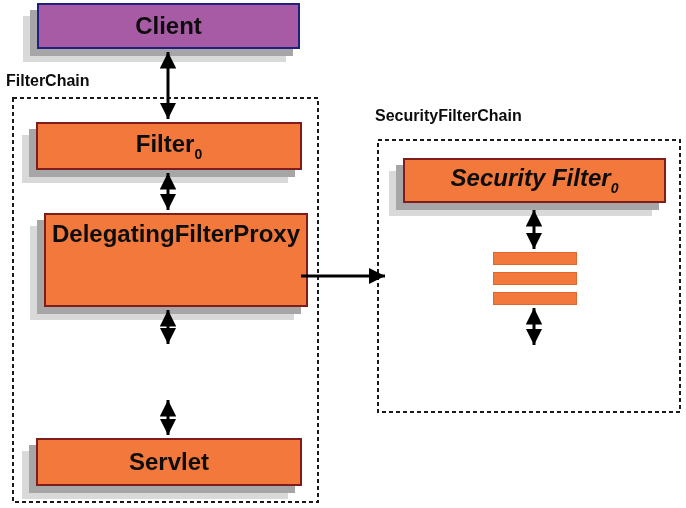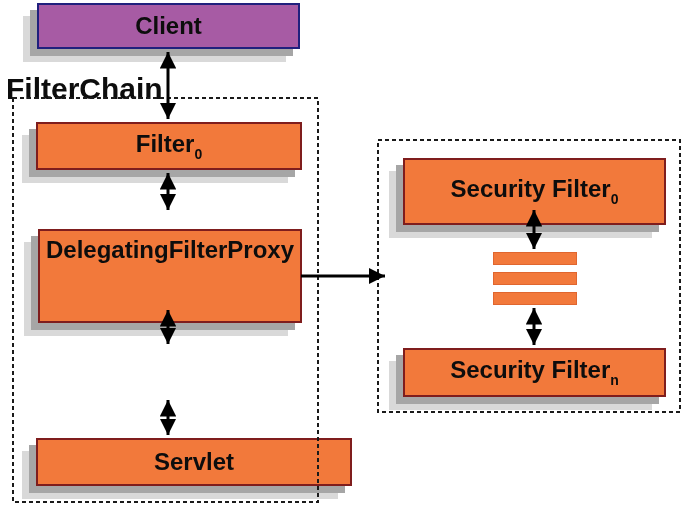--- a/index.html
+++ b/index.html
@@ -30,51 +30,51 @@
   .orange {
     background: #f2793b;
     border: 2px solid #7f1d1d;
   }
   .client {
     left: 37px; top: 3px; width: 263px; height: 46px;
     background: #a75ba4;
     border: 2px solid #20207d;
   }
   .filter0  { left: 36px; top: 122px; width: 266px; height: 48px; }
-  .dfp      { left: 38px; top: 213px; width: 264px; height: 94px;
-              flex-direction: column; justify-content: flex-start; margin-top: 16px; }
+  .dfp      { left: 44px; top: 213px; width: 264px; height: 94px;
+              flex-direction: column; justify-content: flex-start; }
   .dfp-title{
     height: 37px; display: flex; align-items: center; justify-content: center;
     width: 100%; font-size: 24px;
   }
   .fcp {
     position: absolute; box-sizing: border-box;
     left: 1px; top: 37px; width: 257px; height: 48px;
     background-color: #ffffff;
     background-image: repeating-linear-gradient(115deg,
       #f2793b 0px, #f2793b 2px, transparent 2px, transparent 27px);
     border: 2px solid #f2793b;
     display: flex; align-items: center; justify-content: center;
     font-size: 24px;
   }
   .filter2  { left: 36px; top: 347px; width: 266px; height: 50px; }
-  .servlet  { left: 36px; top: 438px; width: 316px; height: 48px; }
-  .sf0      { left: 403px; top: 158px; width: 263px; height: 67px; }
+  .servlet  { left: 36px; top: 438px; width: 266px; height: 48px; }
+  .sf0      { left: 403px; top: 158px; width: 263px; height: 45px; font-style: italic; }
   .sfn      { left: 403px; top: 348px; width: 263px; height: 49px; }
   .bar {
     position: absolute;
     left: 493px; width: 84px; height: 13px;
     box-sizing: border-box;
     background: #f2793b;
     border: 1px solid #e0662f;
     z-index: 2;
   }
   .group-title {
     position: absolute;
-    font-size: 30px;
+    font-size: 16px;
     line-height: 1.1;
     z-index: 3;
     white-space: nowrap;
     text-align: right;
   }
   .fc-title  { left: 6px;  top: 72px; }
   .sfc-title { left: 375px; top: 107px; }
   .sub {
     font-size: 14px;
     vertical-align: -7px;
@@ -103,32 +103,30 @@
 
   <div class="box orange dfp shadow2">
     <div class="dfp-title">DelegatingFilterProxy</div>
   </div>
 
 
   <div class="box orange servlet shadow2">
     <span>Servlet</span>
   </div>
 
+  <div class="group-title sfc-title">SecurityFilterChain</div>
 
   <div class="box orange sf0 shadow2">
     <span><span>Security Filter</span><span class="sub">0</span></span>
   </div>
 
   <div class="bar" style="top:252px"></div>
   <div class="bar" style="top:272px"></div>
   <div class="bar" style="top:292px"></div>
 
-  <div class="box orange sfn shadow2">
-    <span><span>Security Filter</span><span class="sub">n</span></span>
-  </div>
 
   <svg id="connector-layer" width="686" height="508" viewBox="0 0 686 508">
     <defs>
       <marker id="ah" viewBox="0 0 10 10" refX="10" refY="5" markerWidth="5.5" markerHeight="5.5" orient="auto-start-reverse">
         <path d="M0,0 L10,5 L0,10 Z" fill="#000000"></path>
       </marker>
     </defs>
 
     <rect x="13" y="98" width="305" height="404" fill="none" stroke="#1a1a1a" stroke-width="2" stroke-dasharray="4 3"></rect>
     <rect x="378" y="140" width="302" height="272" fill="none" stroke="#1a1a1a" stroke-width="2" stroke-dasharray="4 3"></rect>

